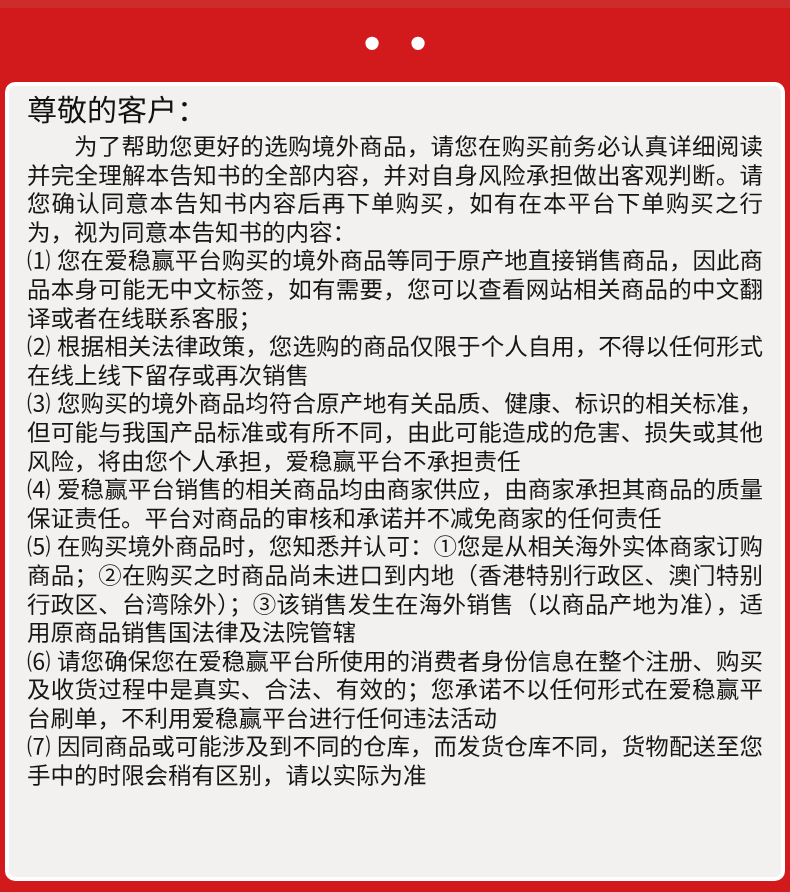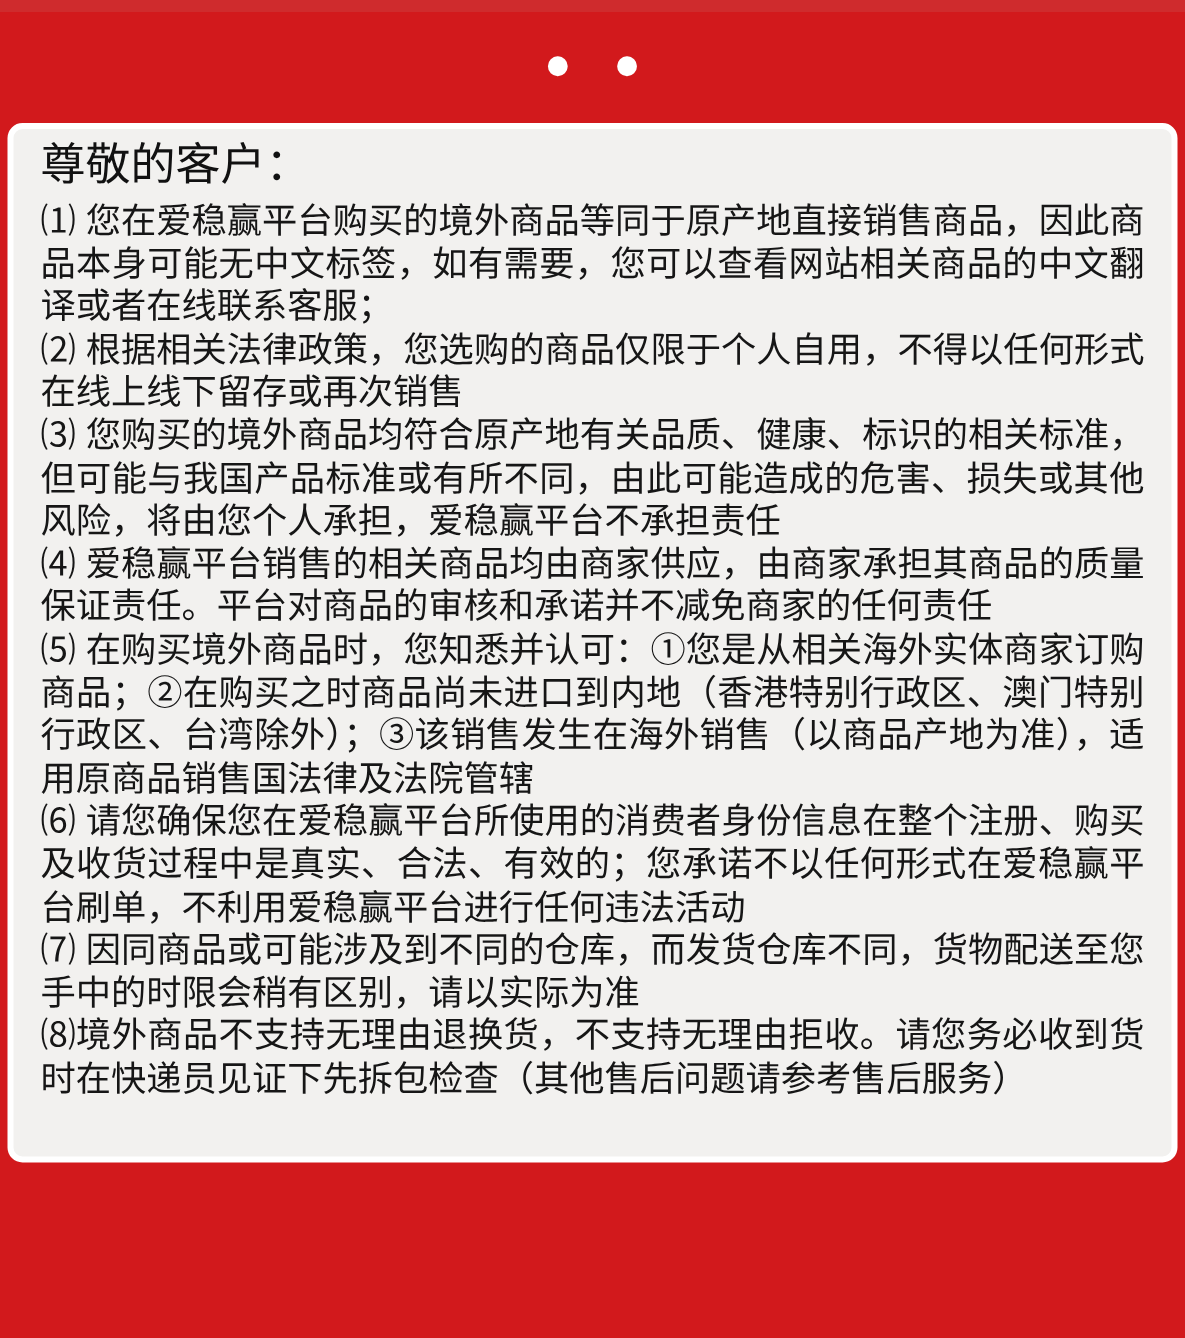--- a/index.html
+++ b/index.html
@@ -43,21 +43,21 @@
     font-size: 44px;
     font-weight: bold;
     letter-spacing: 24px;
     margin-right: -24px;
     line-height: 1;
     white-space: nowrap;
   }
   .notice-card {
     box-sizing: border-box;
     margin: 0 5px;
-    height: 693px;
+    height: 799px;
     background: #f2f1ef;
     border: 4px solid #ffffff;
     border-radius: 10px;
     padding: 7px 18px 0 18px;
     overflow: hidden;
   }
   .greeting {
     margin: 0 0 4px 0;
     font-size: 30px;
     font-weight: normal;
@@ -84,23 +84,23 @@
 
   <div class="top-strip"></div>
 
   <div class="header">
     <span class="dot">•</span>
     <span class="dot">•</span>
   </div>
 
   <div class="notice-card">
     <h2 class="greeting">尊敬的客户：</h2>
+    <p class="body-text indent">为了帮助您更好的选购境外商品，请您在购买前务必认真详细阅读并完全理解本告知书的全部内容，并对自身风险承担做出客观判断。请您确认同意本告知书内容后再下单购买，如有在本平台下单购买之行为，视为同意本告知书的内容：</p>
     <p class="body-text">⑴ 您在爱稳赢平台购买的境外商品等同于原产地直接销售商品，因此商品本身可能无中文标签，如有需要，您可以查看网站相关商品的中文翻译或者在线联系客服；</p>
     <p class="body-text">⑵ 根据相关法律政策，您选购的商品仅限于个人自用，不得以任何形式在线上线下留存或再次销售</p>
     <p class="body-text">⑶ 您购买的境外商品均符合原产地有关品质、健康、标识的相关标准，但可能与我国产品标准或有所不同，由此可能造成的危害、损失或其他风险，将由您个人承担，爱稳赢平台不承担责任</p>
     <p class="body-text">⑷ 爱稳赢平台销售的相关商品均由商家供应，由商家承担其商品的质量保证责任。平台对商品的审核和承诺并不减免商家的任何责任</p>
     <p class="body-text">⑸ 在购买境外商品时，您知悉并认可：①您是从相关海外实体商家订购商品；②在购买之时商品尚未进口到内地（香港特别行政区、澳门特别行政区、台湾除外）；③该销售发生在海外销售（以商品产地为准），适用原商品销售国法律及法院管辖</p>
     <p class="body-text">⑹ 请您确保您在爱稳赢平台所使用的消费者身份信息在整个注册、购买及收货过程中是真实、合法、有效的；您承诺不以任何形式在爱稳赢平台刷单，不利用爱稳赢平台进行任何违法活动</p>
     <p class="body-text">⑺ 因同商品或可能涉及到不同的仓库，而发货仓库不同，货物配送至您手中的时限会稍有区别，请以实际为准</p>
-    <p class="body-text">⑻境外商品不支持无理由退换货，不支持无理由拒收。请您务必收到货时在快递员见证下先拆包检查（其他售后问题请参考售后服务）</p>
   </div>
 
 </div>
 
 </body></html>

